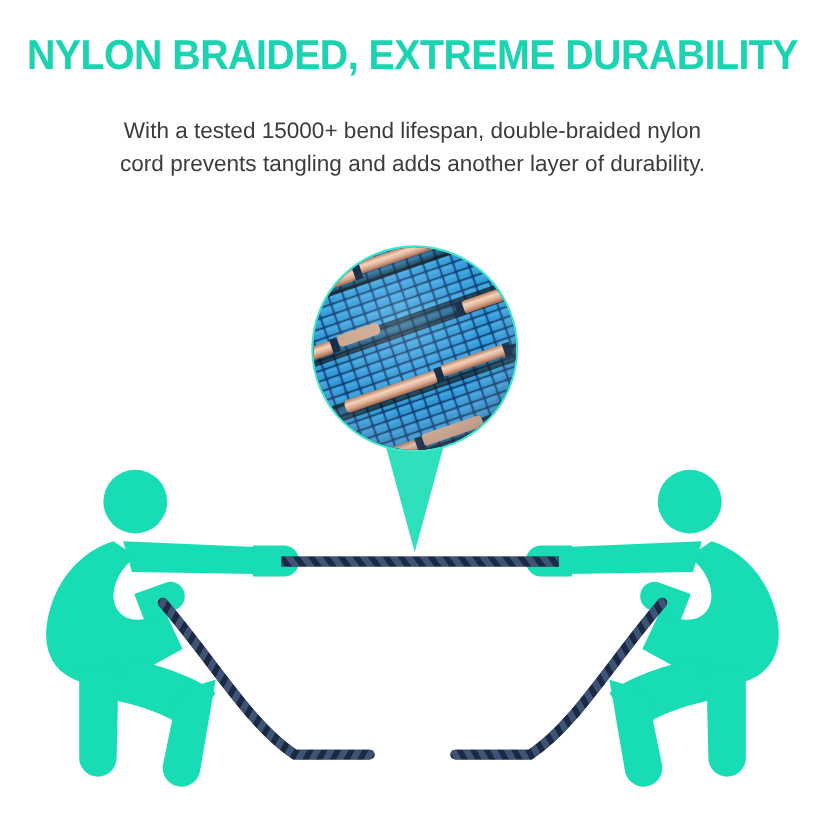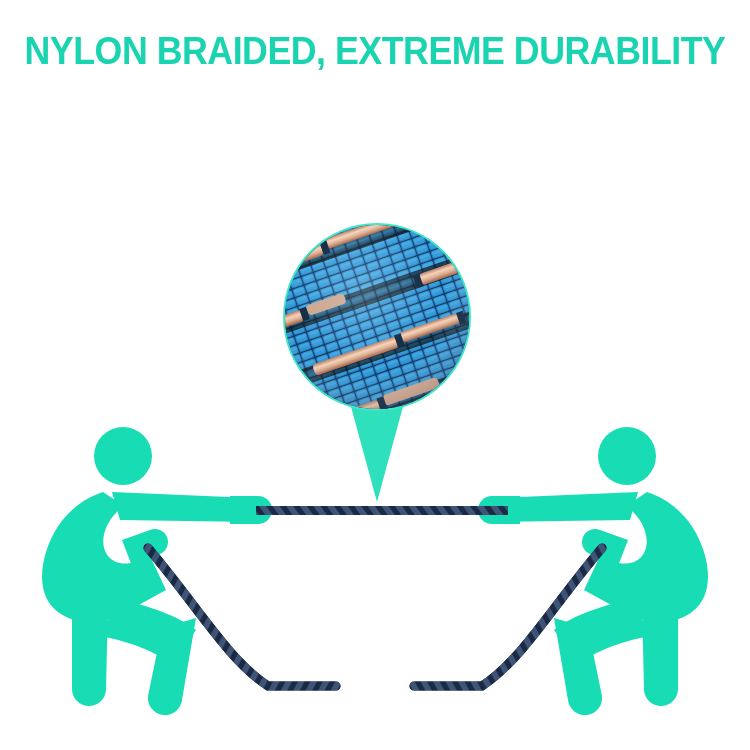--- a/index.html
+++ b/index.html
@@ -59,20 +59,22 @@
   }
 </style>
 </head>
 <body>
 
 <div id="infographic">
 
   <div class="headline">NYLON BRAIDED, EXTREME DURABILITY</div>
 
   <div class="subcopy">
+    <span class="line">With a tested 15000+ bend lifespan, double-braided nylon</span>
+    <span class="line">cord prevents tangling and adds another layer of durability.</span>
   </div>
 
   <svg class="art" viewBox="0 0 750 750" xmlns="http://www.w3.org/2000/svg">
     <defs>
 
       <linearGradient id="cableBase" x1="0" y1="0" x2="0" y2="1">
         <stop offset="0%" stop-color="#1a63a8"></stop>
         <stop offset="22%" stop-color="#2a8fd0"></stop>
         <stop offset="50%" stop-color="#1560a4"></stop>
         <stop offset="78%" stop-color="#0d3f7a"></stop>

